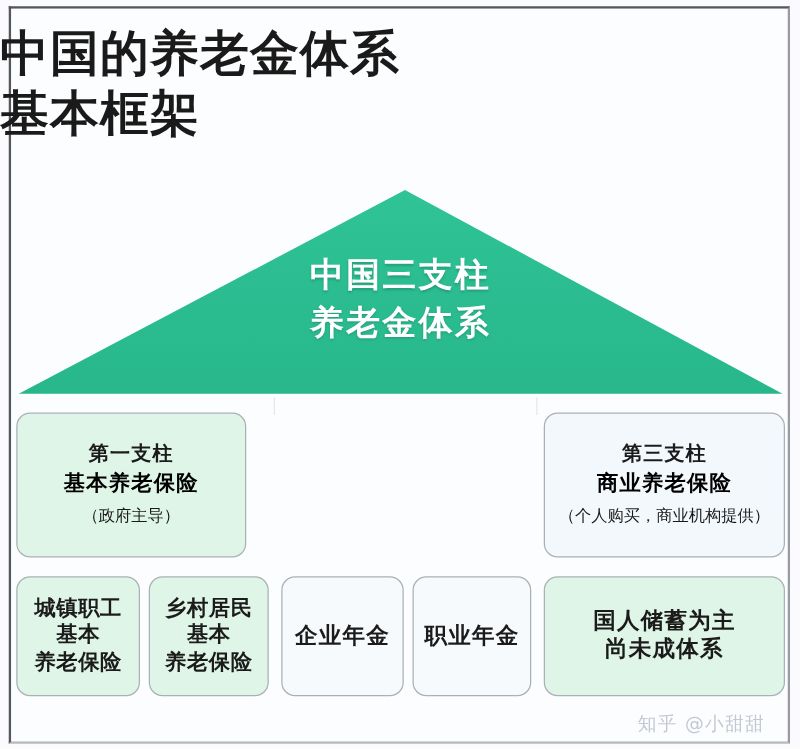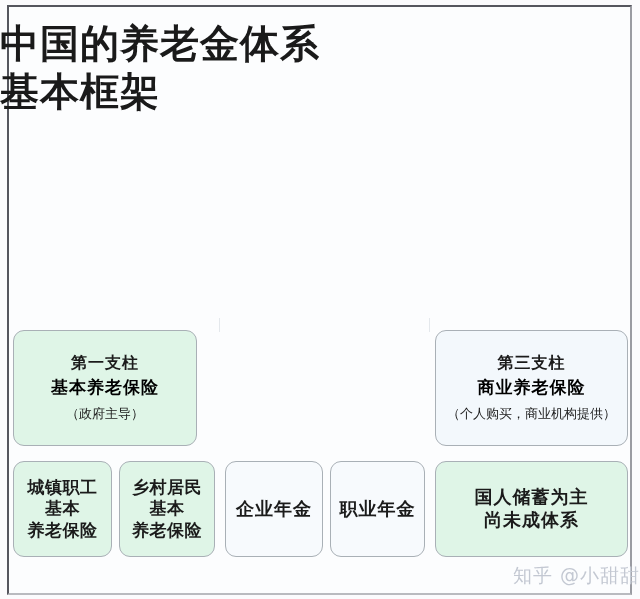--- a/index.html
+++ b/index.html
@@ -176,42 +176,57 @@
     position: absolute;
     top: 318px;
     width: 1px;
     height: 14px;
     background: #e4e8ec;
   }
 
   
   .watermark {
     position: absolute;
-    right: 0;
+    right: 28px;
     bottom: 10px;
-    font-size: 19px;
+    font-size: 15px;
     color: #c3c8d2;
     letter-spacing: 1px;
     font-family: "DejaVu Sans", "Liberation Sans", sans-serif;
     white-space: nowrap;
   }
 </style>
 </head>
 <body>
 
 <div id="page">
 
   <div class="frame"></div>
   <div class="frame-inner"></div>
 
   <div class="title-block">
     <div class="title-line">中国的养老金体系</div>
     <div class="title-line">基本框架</div>
   </div>
 
+  <div class="roof">
+    <svg width="615" height="168" viewBox="0 0 615 168">
+      <defs>
+        <linearGradient id="roofGrad" x1="0" y1="0" x2="0" y2="1">
+          <stop offset="0%" stop-color="#2fc396"></stop>
+          <stop offset="100%" stop-color="#27b78b"></stop>
+        </linearGradient>
+      </defs>
+      <polygon points="311,2 613,165 2,165" fill="url(#roofGrad)"></polygon>
+    </svg>
+    <div class="roof-text">
+      <div class="roof-line">中国三支柱</div>
+      <div class="roof-line">养老金体系</div>
+    </div>
+  </div>
 
   <div class="guide" style="left:219px;"></div>
   <div class="guide" style="left:429px;"></div>
 
   <div class="pillars">
     <div class="pillar green" style="left:13px; width:184px;">
       <div class="p-kicker">第一支柱</div>
       <div class="p-name">基本养老保险</div>
       <div class="p-note">（政府主导）</div>
     </div>

